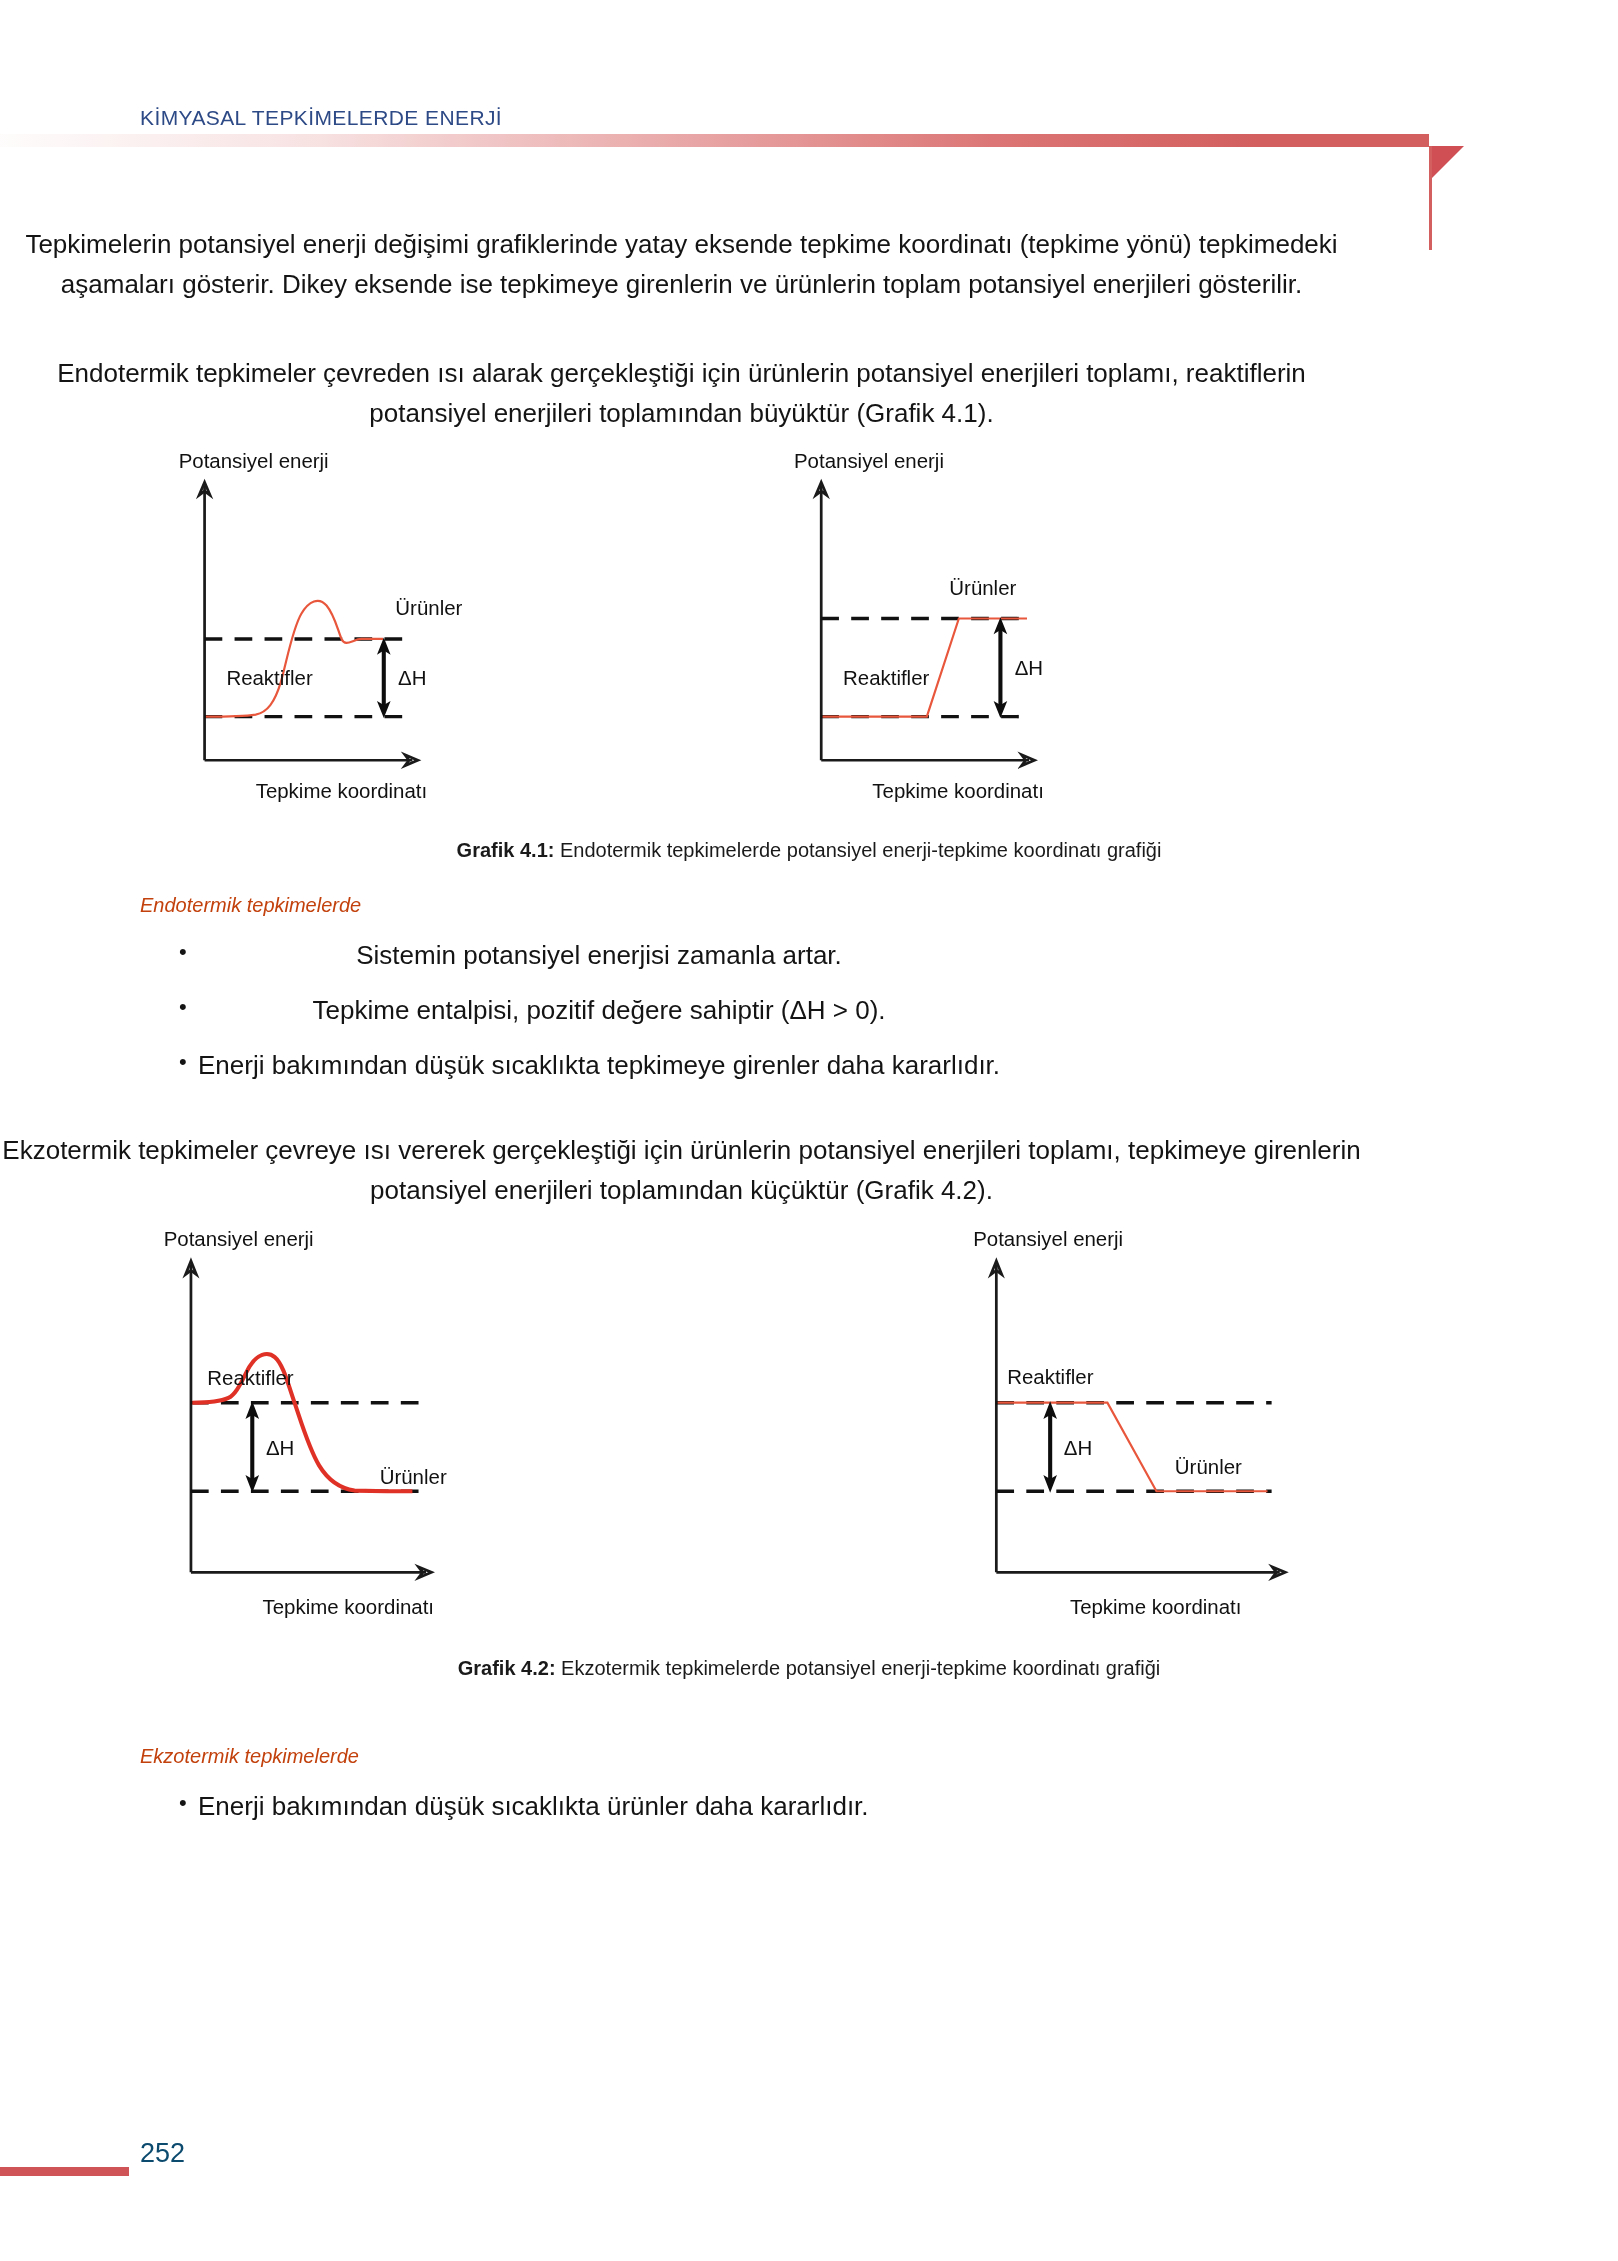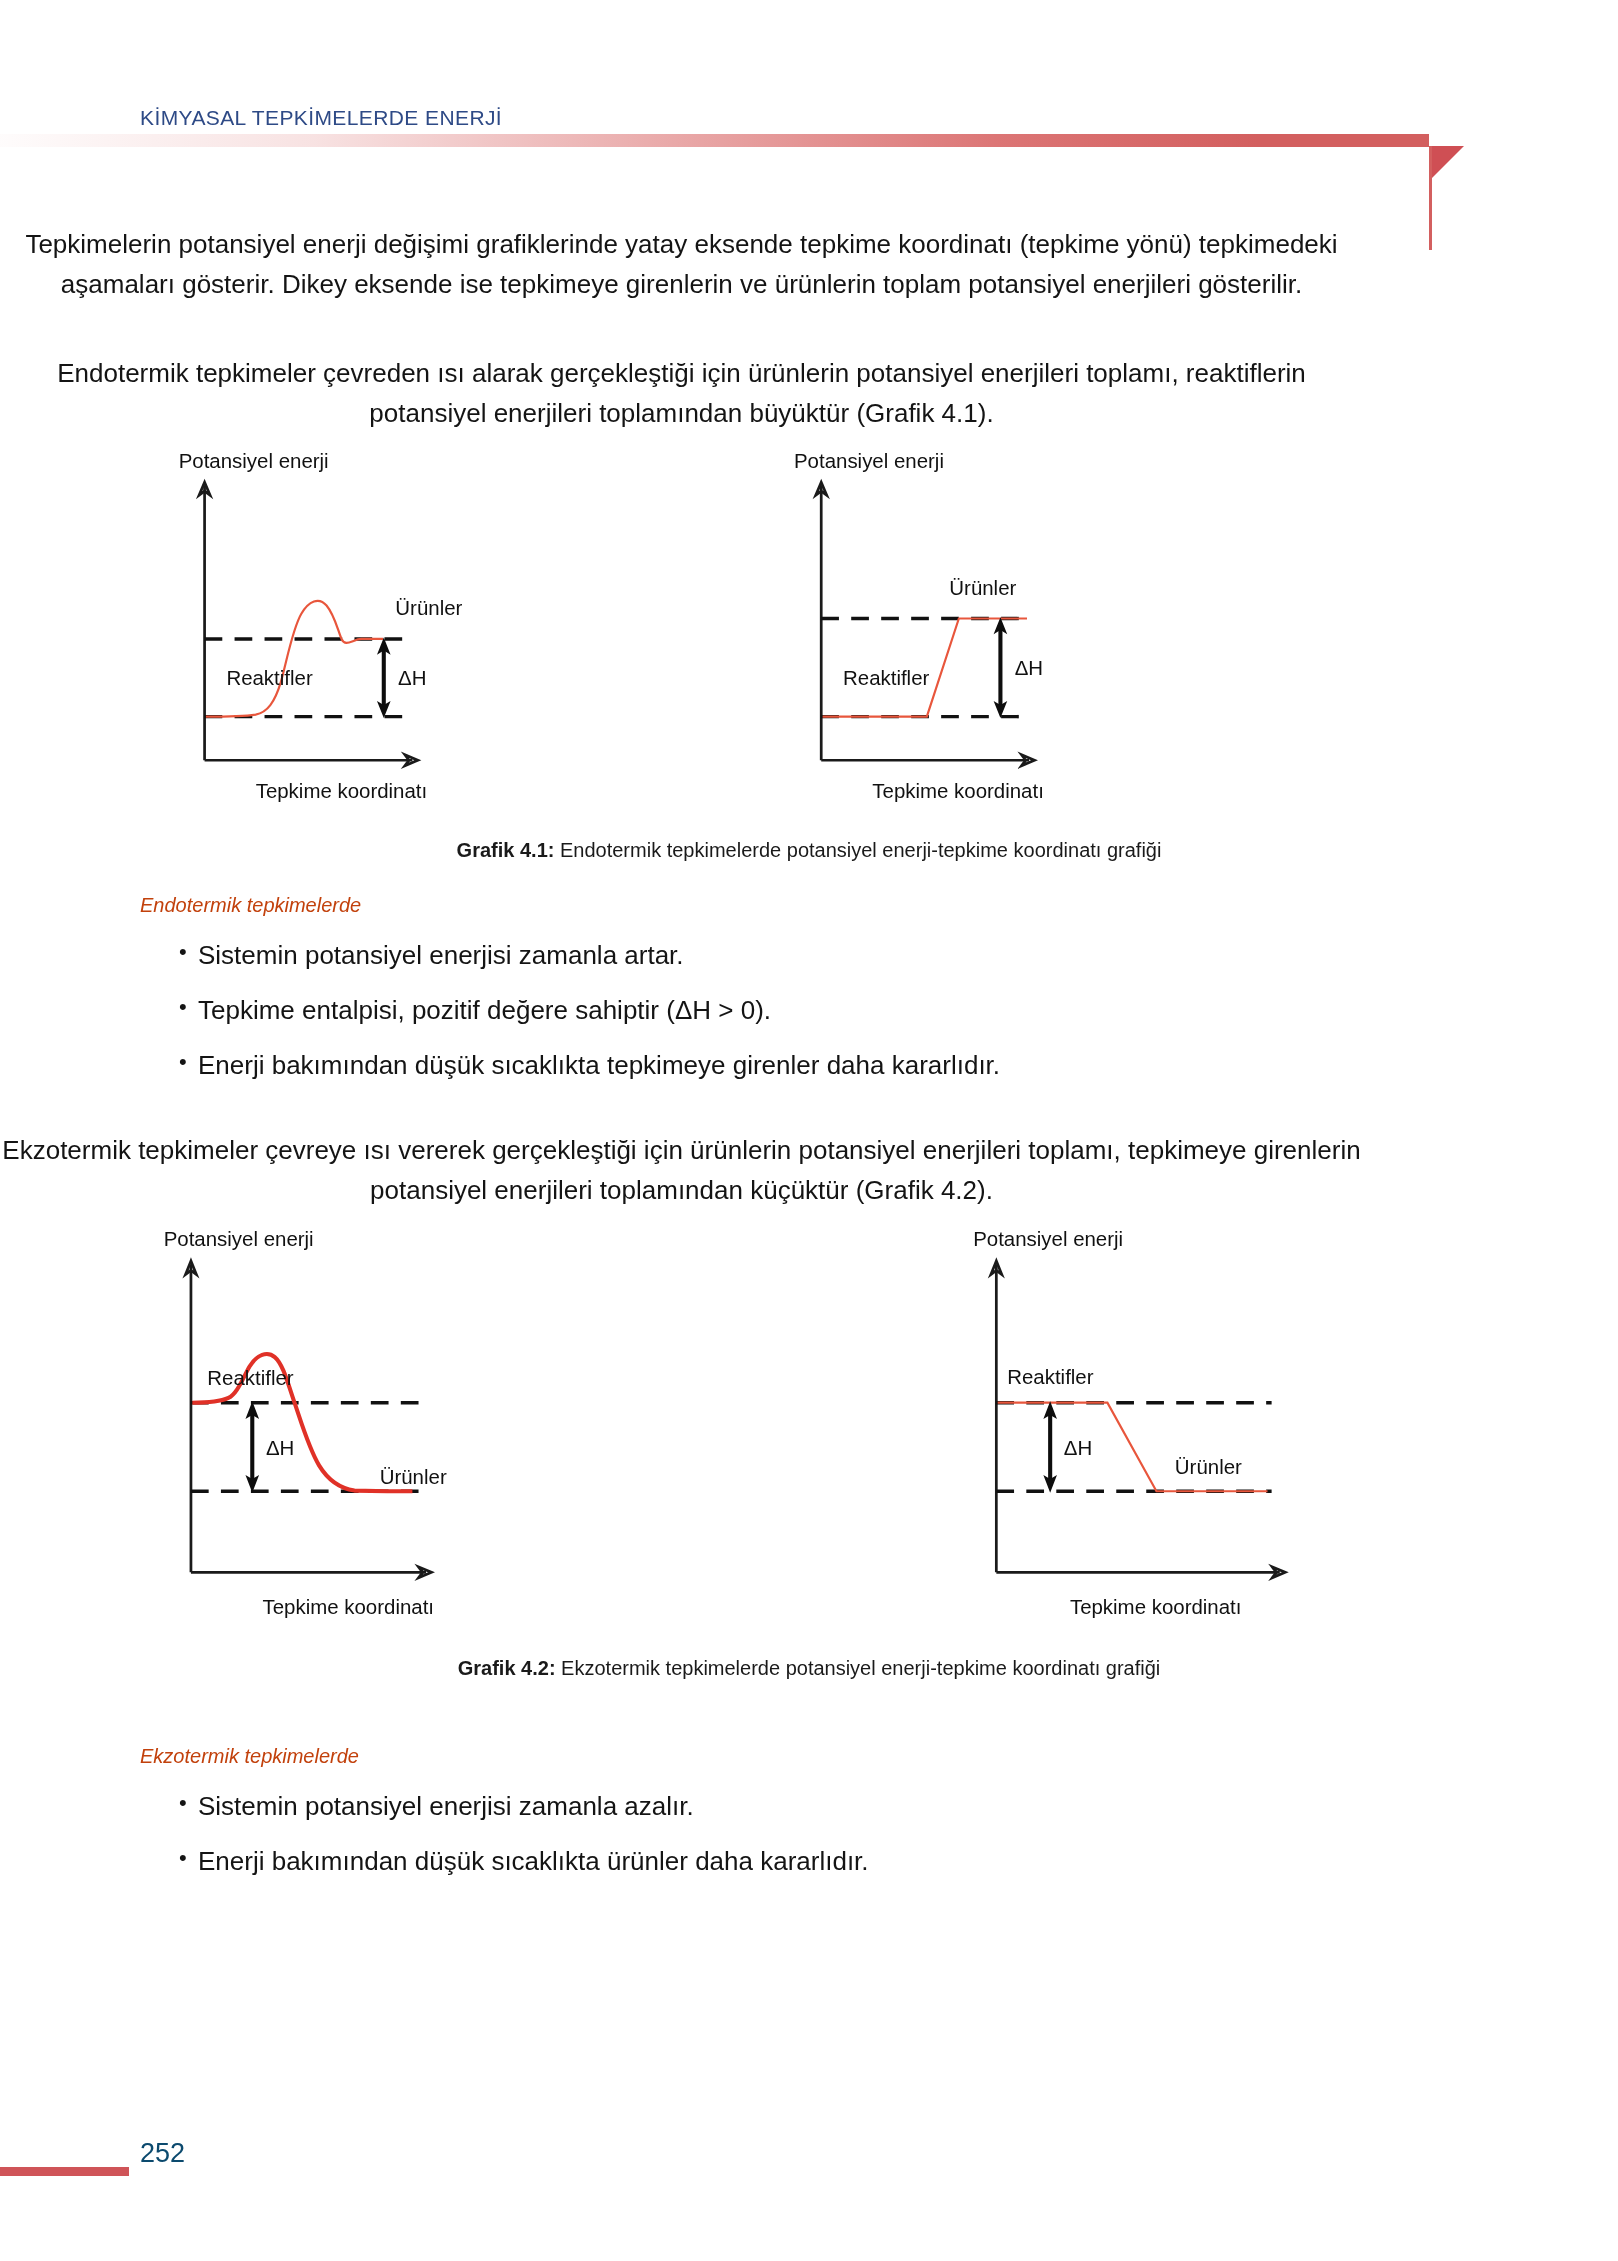--- a/index.html
+++ b/index.html
@@ -111,20 +111,21 @@
   ul.bullets.endo { top: 942px; }
   ul.bullets.ekzo { top: 1793px; }
   ul.bullets li {
     font-size: 26px;
     line-height: 1.0;
     color: #141414;
     margin-bottom: 29px;
     white-space: nowrap;
     padding-left: 19px;
     position: relative;
+    text-align: center;
   }
   ul.bullets li::before {
     content: "\2022";
     position: absolute;
     left: 0;
     top: -1.4px;
     font-size: 22px;
     color: #141414;
   }
 
@@ -328,21 +329,20 @@
     </svg>
   </div>
 
   <div class="caption c2">
     <b>Grafik 4.2: </b>
     <span>Ekzotermik tepkimelerde potansiyel enerji-tepkime koordinatı grafiği</span>
   </div>
 
   <div class="lead ekzo">Ekzotermik tepkimelerde</div>
   <ul class="bullets ekzo">
-    <li>Sistemin potansiyel enerjisi zamanla azalır.</li>
     <li>Enerji bakımından düşük sıcaklıkta ürünler daha kararlıdır.</li>
   </ul>
 
   <div class="footer-bar"></div>
   <div class="page-number">252</div>
 
 </div>
 
 
 </body></html>

